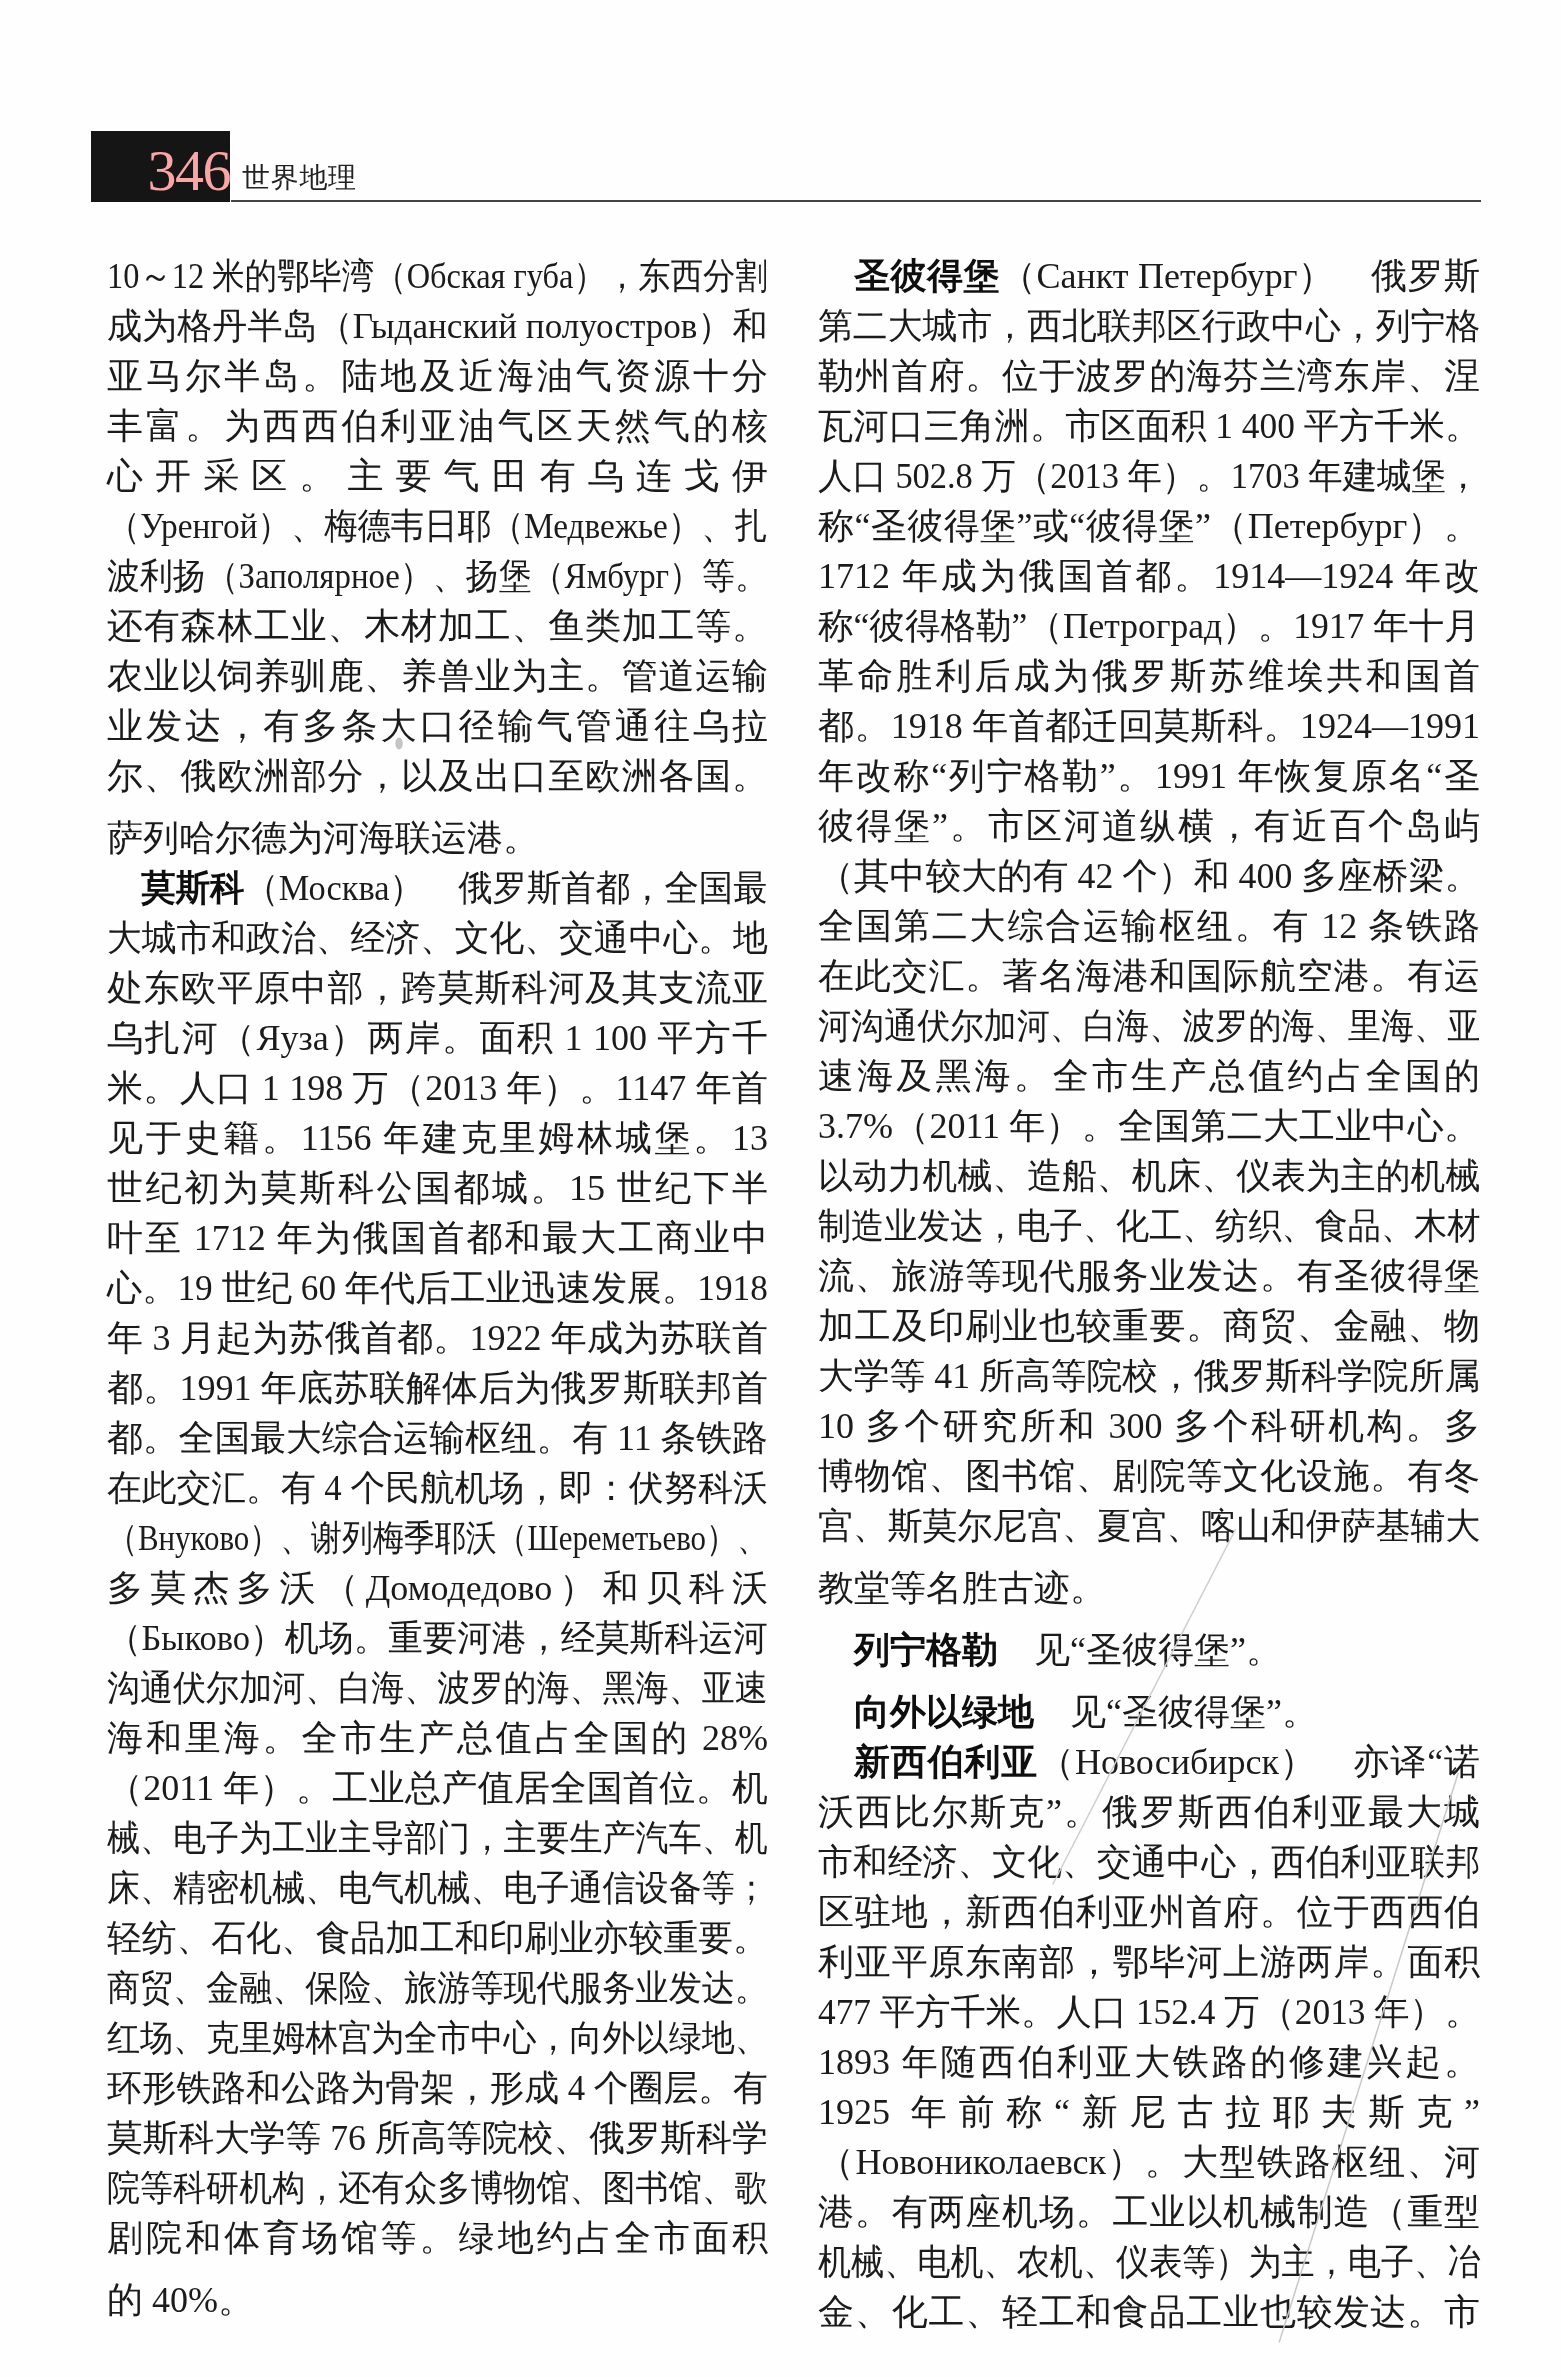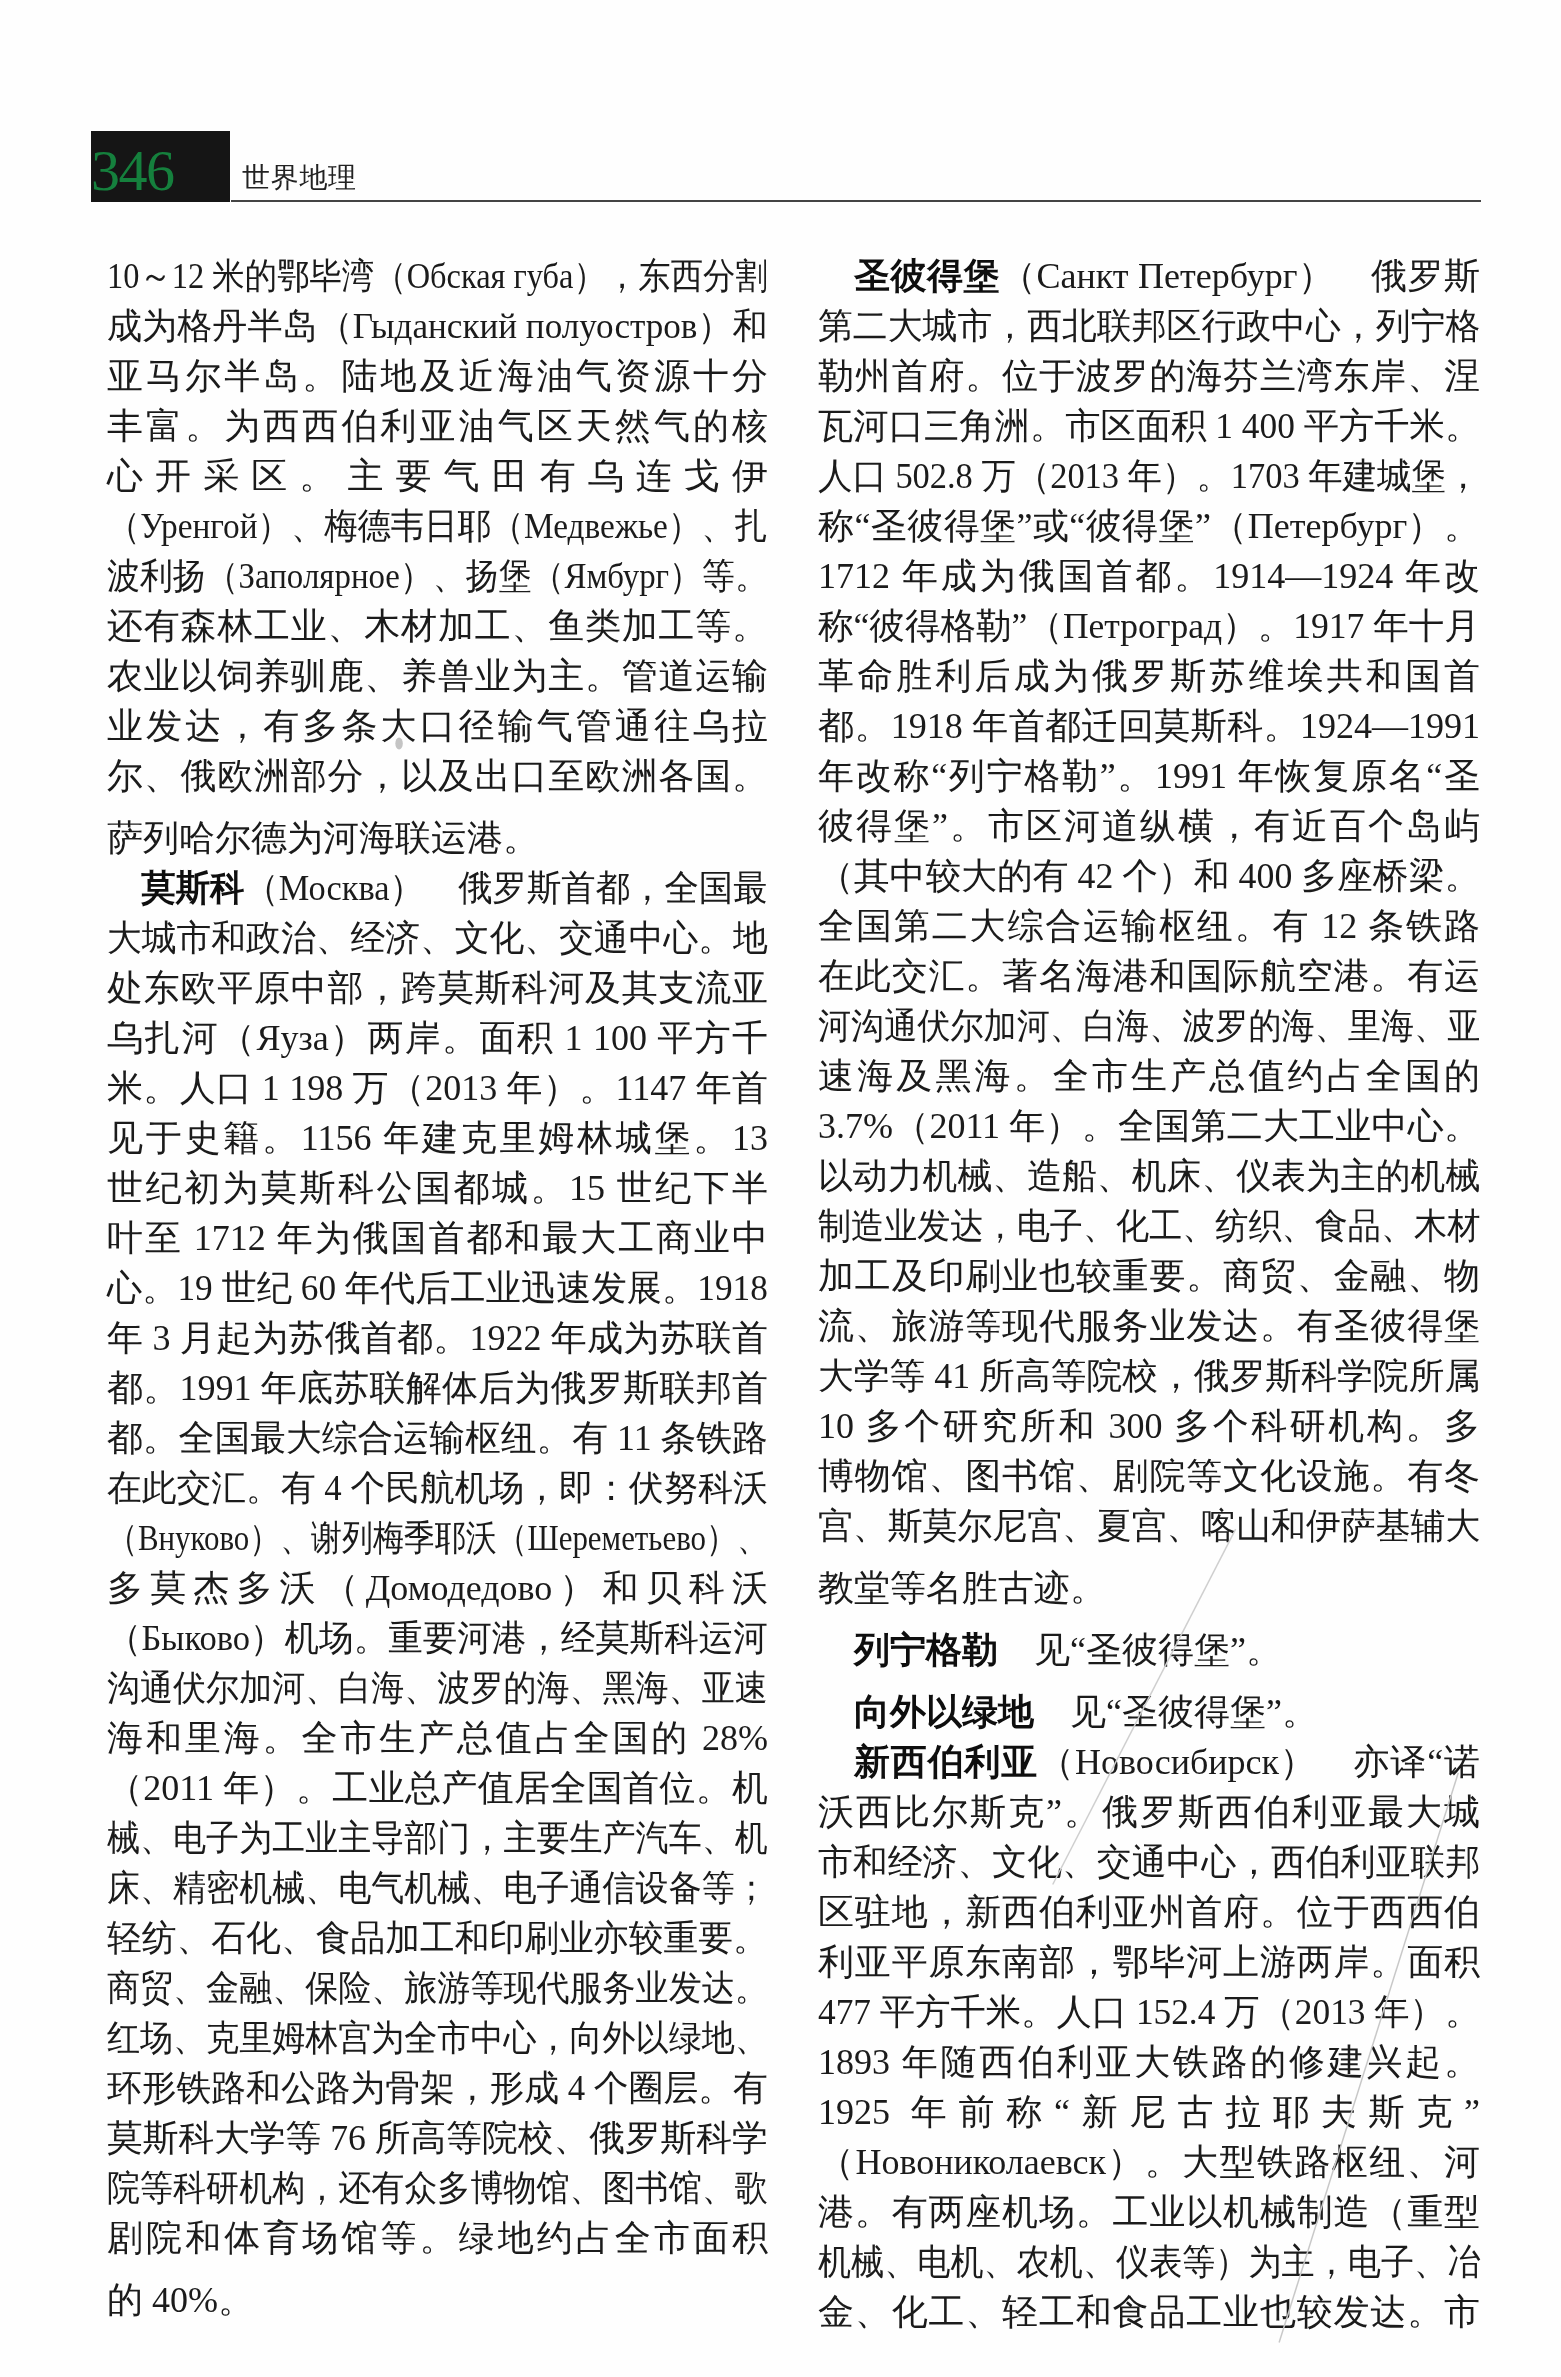--- a/index.html
+++ b/index.html
@@ -13,25 +13,25 @@
     }
     .folio-box {
       position: absolute;
       left: 91px; top: 131px;
       width: 139px; height: 71px;
       background: #151515;
     }
     .folio {
       position: absolute;
       left: 0; top: 10.5px; width: 100%;
-      text-align: left;
+      text-align: right;
       font-family: "Liberation Serif", "DejaVu Serif", serif;
       font-size: 58px; line-height: 58px;
       letter-spacing: -1.5px;
-      color: #15803d;
+      color: #fca5a5;
     }
     .running-title {
       position: absolute;
       left: 242px; top: 160px;
       font-family: "Liberation Serif", "DejaVu Serif", serif;
       font-size: 28px; line-height: 36px;
       letter-spacing: 0.7px;
       color: #222222;
       white-space: nowrap;
     }
@@ -148,22 +148,22 @@
       <div class="ln">年改称“列宁格勒”。1991 年恢复原名“圣</div>
       <div class="ln">彼得堡”。市区河道纵横，有近百个岛屿</div>
       <div class="ln" style="width: 666px; transform: scaleX(0.994369);">（其中较大的有 42 个）和 400 多座桥梁。</div>
       <div class="ln">全国第二大综合运输枢纽。有 12 条铁路</div>
       <div class="ln">在此交汇。著名海港和国际航空港。有运</div>
       <div class="ln" style="width: 720px; transform: scaleX(0.919792);">河沟通伏尔加河、白海、波罗的海、里海、亚</div>
       <div class="ln">速海及黑海。全市生产总值约占全国的</div>
       <div class="ln">3.7%（2011 年）。全国第二大工业中心。</div>
       <div class="ln" style="width: 684px; transform: scaleX(0.968202);">以动力机械、造船、机床、仪表为主的机械</div>
       <div class="ln" style="width: 720px; transform: scaleX(0.919792);">制造业发达，电子、化工、纺织、食品、木材</div>
+      <div class="ln">流、旅游等现代服务业发达。有圣彼得堡</div>
       <div class="ln">加工及印刷业也较重要。商贸、金融、物</div>
-      <div class="ln">流、旅游等现代服务业发达。有圣彼得堡</div>
       <div class="ln" style="width: 666px; transform: scaleX(0.994369);">大学等 41 所高等院校，俄罗斯科学院所属</div>
       <div class="ln">10 多个研究所和 300 多个科研机构。多</div>
       <div class="ln">博物馆、图书馆、剧院等文化设施。有冬</div>
       <div class="ln" style="width: 684px; transform: scaleX(0.968202);">宫、斯莫尔尼宫、夏宫、喀山和伊萨基辅大</div>
       <div class="ln end">教堂等名胜古迹。</div>
     </div>
 
     <div>
       <div class="ln hw-line end"><span class="hw">列宁格勒</span><span class="gap"></span><span>见“圣彼得堡”。</span></div>
     </div>

